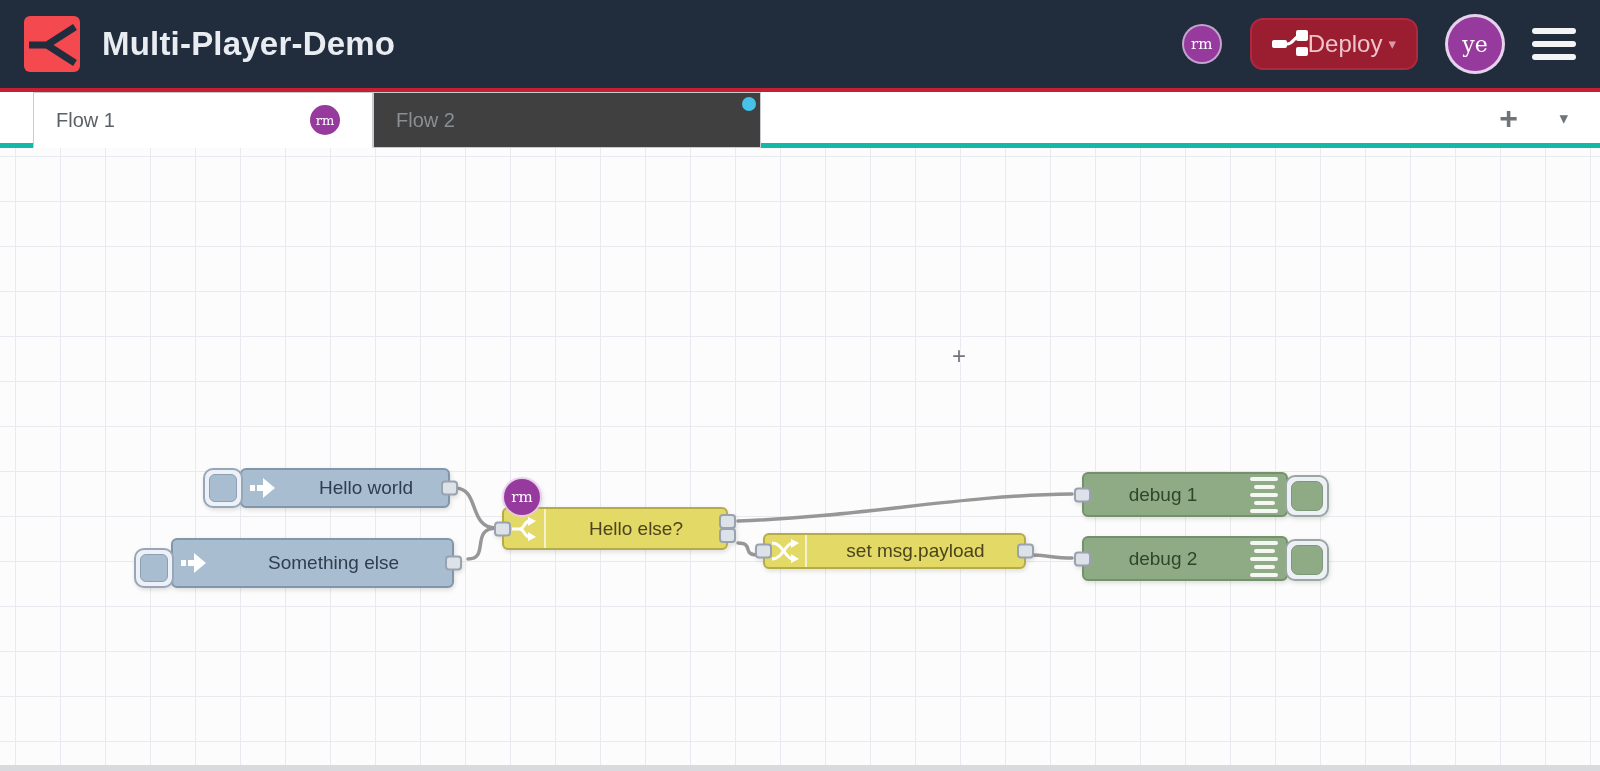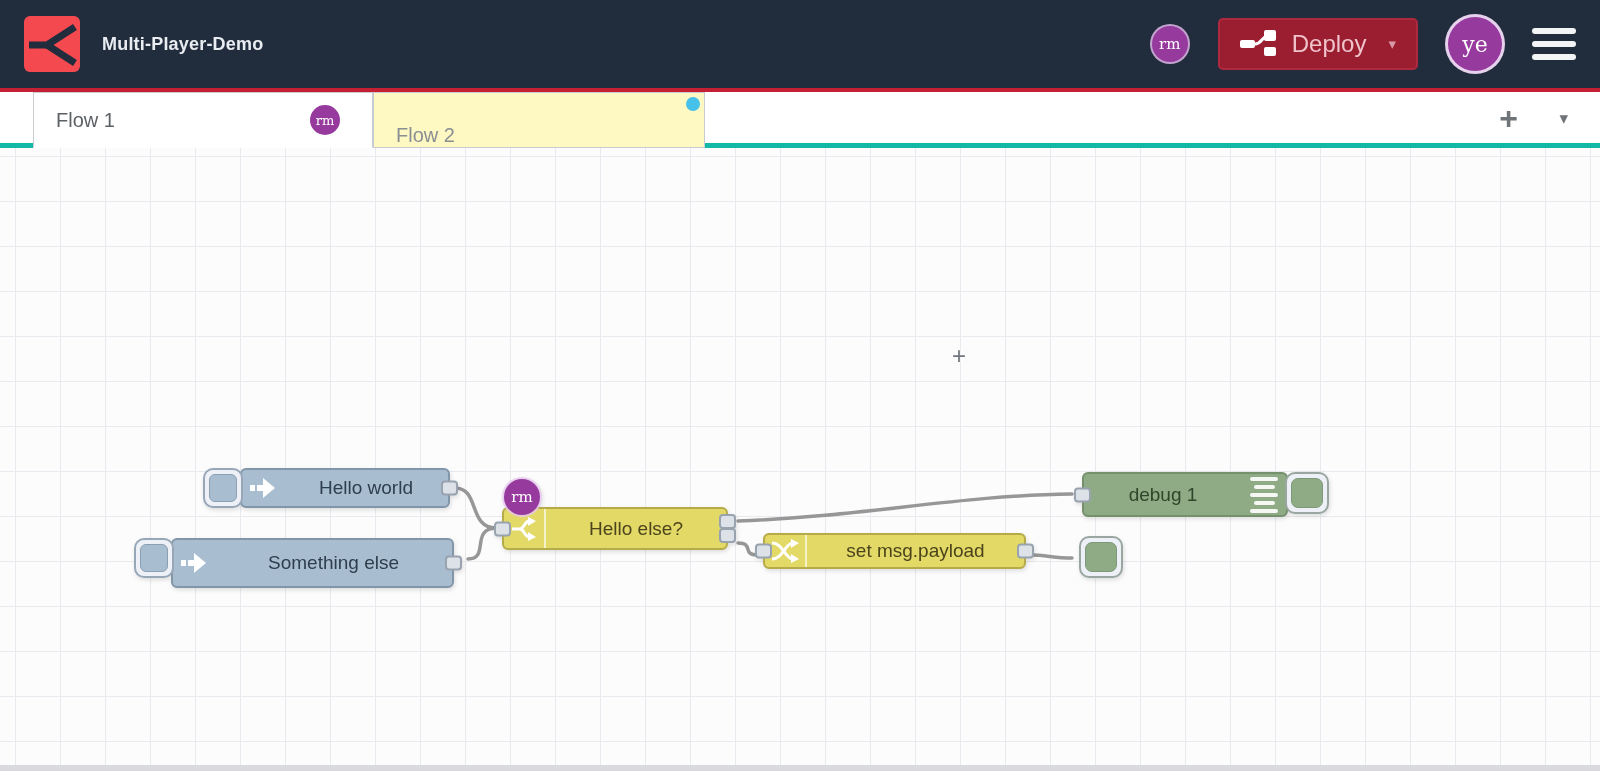--- a/index.html
+++ b/index.html
@@ -3,61 +3,61 @@
 <meta charset="utf-8">
 <style>
   * { margin:0; padding:0; box-sizing:border-box; }
   html,body { width:1600px; height:771px; overflow:hidden;
     font-family:"Liberation Sans","DejaVu Sans",sans-serif; background:#fff; }
 
   
   .header { height:88px; background:#212d3d; display:flex; align-items:center; padding:0 24px; }
   .logo { width:56px; height:56px; background:#f4494f; border-radius:6px; display:flex;
     align-items:center; justify-content:center; flex:0 0 auto; }
-  .app-title { margin-left:22px; color:#e9edf2; font-size:18px; font-weight:700; letter-spacing:.2px; }
+  .app-title { margin-left:22px; color:#e9edf2; font-size:33px; font-weight:700; letter-spacing:.2px; }
   .header-right { margin-left:auto; display:flex; align-items:center; gap:30px; }
   .avatar { border-radius:50%; background:#963a9e; color:#fff; display:flex; align-items:center;
     justify-content:center; font-family:"DejaVu Serif","Liberation Serif",serif; }
   .avatar.small { width:36px; height:36px; font-size:15px; box-shadow:0 0 0 2px rgba(222,186,232,.85); }
   .avatar.large { width:54px; height:54px; font-size:22px; box-shadow:0 0 0 3px #e6d2ec; }
-  .deploy-btn { height:52px; display:flex; align-items:center; gap:16px; padding:0 20px;
-    background:#9a1d30; border:2px solid #ae2940; border-radius:5px; cursor:pointer; }
+  .deploy-btn { height:52px; display:flex; align-items:center; padding:0 20px;
+    background:#9a1d30; border:2px solid #ae2940; border-radius:13px; cursor:pointer; }
   .deploy-label { color:#f0c3cb; font-size:24px; }
   .deploy-caret { color:#d99aa5; font-size:15px; margin-left:6px; }
   .hamburger { display:flex; flex-direction:column; gap:7px; cursor:pointer; }
   .hamburger span { display:block; width:44px; height:6px; background:#f2f4f6; border-radius:3px; }
   .red-line { height:4px; background:#c41f33; }
 
   
   .tabbar { position:relative; height:56px; background:#fff; border-bottom:5px solid #14b8a6; z-index:5; }
   .tab { position:absolute; top:0; height:56px; display:flex; align-items:center; padding:0 22px;
     font-size:20px; border:1px solid #c8ccd1; cursor:pointer; }
   .tab.active { left:33px; width:340px; background:#fff; border-bottom:1px solid #fff; color:#5c6166; z-index:2; }
-  .tab.inactive { left:373px; width:332px; background:#fef9c3; color:#8a8f94;align-items:flex-end; }
+  .tab.inactive { left:373px; width:388px; background:#404040; color:#8a8f94; }
   .tab-badge { position:absolute; right:32px; top:50%; transform:translateY(-50%);
     width:30px; height:30px; border-radius:50%; background:#963a9e; color:#fff; font-size:13px;
     display:flex; align-items:center; justify-content:center;
     font-family:"DejaVu Serif","Liberation Serif",serif; }
   .modified-dot { position:absolute; right:4px; top:4px; width:14px; height:14px; border-radius:50%;
     background:#45c1ea; }
   .tabbar-plus { position:absolute; right:82px; top:50%; transform:translateY(-50%);
     font-size:32px; font-weight:700; color:#6f7478; cursor:pointer; line-height:1; }
   .tabbar-caret { position:absolute; right:32px; top:50%; transform:translateY(-50%);
     font-size:17px; color:#6f7478; cursor:pointer; }
 
   
   .canvas { position:relative; height:617px; background-color:#fcfcfd;
     background-image:linear-gradient(to right,#e8eaef 1px,transparent 1px),
                      linear-gradient(to bottom,#e8eaef 1px,transparent 1px);
     background-size:45px 45px; background-position:15px 8px; overflow:hidden; }
   .bottom-strip { height:6px; background:#d9dade; }
   .wires { position:absolute; left:0; top:0; }
   .wire { stroke:#979797; stroke-width:3.5; fill:none; stroke-linecap:round; cursor:pointer; }
 
-  .node { position:absolute; display:flex; align-items:flex-start;
+  .node { position:absolute; display:flex; align-items:flex-end;
     filter:drop-shadow(1px 2px 2px rgba(0,0,0,.12)); cursor:pointer; }
   .node-body { position:relative; height:100%; display:flex; align-items:center;
     border-radius:6px; font-size:19px; }
   .port { position:absolute; width:17px; height:15px; border-radius:4px; background:#dde1e8;
     border:2px solid #99a3af; cursor:pointer; }
   .port.in  { left:-10px;  top:50%; transform:translateY(-50%); }
   .port.out { right:-10px; top:50%; transform:translateY(-50%); }
   .port.out1 { right:-10px; top:5px; transform:none; }
   .port.out2 { right:-10px; bottom:5px; transform:none; }
 
@@ -224,18 +224,29 @@
           <i></i>
           <i></i>
           <i></i>
         </span>
       <span class="port in"></span>
     </div>
     <div class="debug-btn"></div>
   </div>
 
   <div class="node debug" style="left:1082px; top:388px; width:252px; height:45px;">
+    <div class="node-body" style="width:206px;">
+      <span class="node-label label-italic">debug 2</span>
+      <span class="debug-lines">
+          <i></i>
+          <i></i>
+          <i></i>
+          <i></i>
+          <i></i>
+        </span>
+      <span class="port in"></span>
+    </div>
     <div class="debug-btn"></div>
   </div>
 
   <div class="cursor-plus">+</div>
 </div>
 <div class="bottom-strip"></div>
 
 </body></html>

